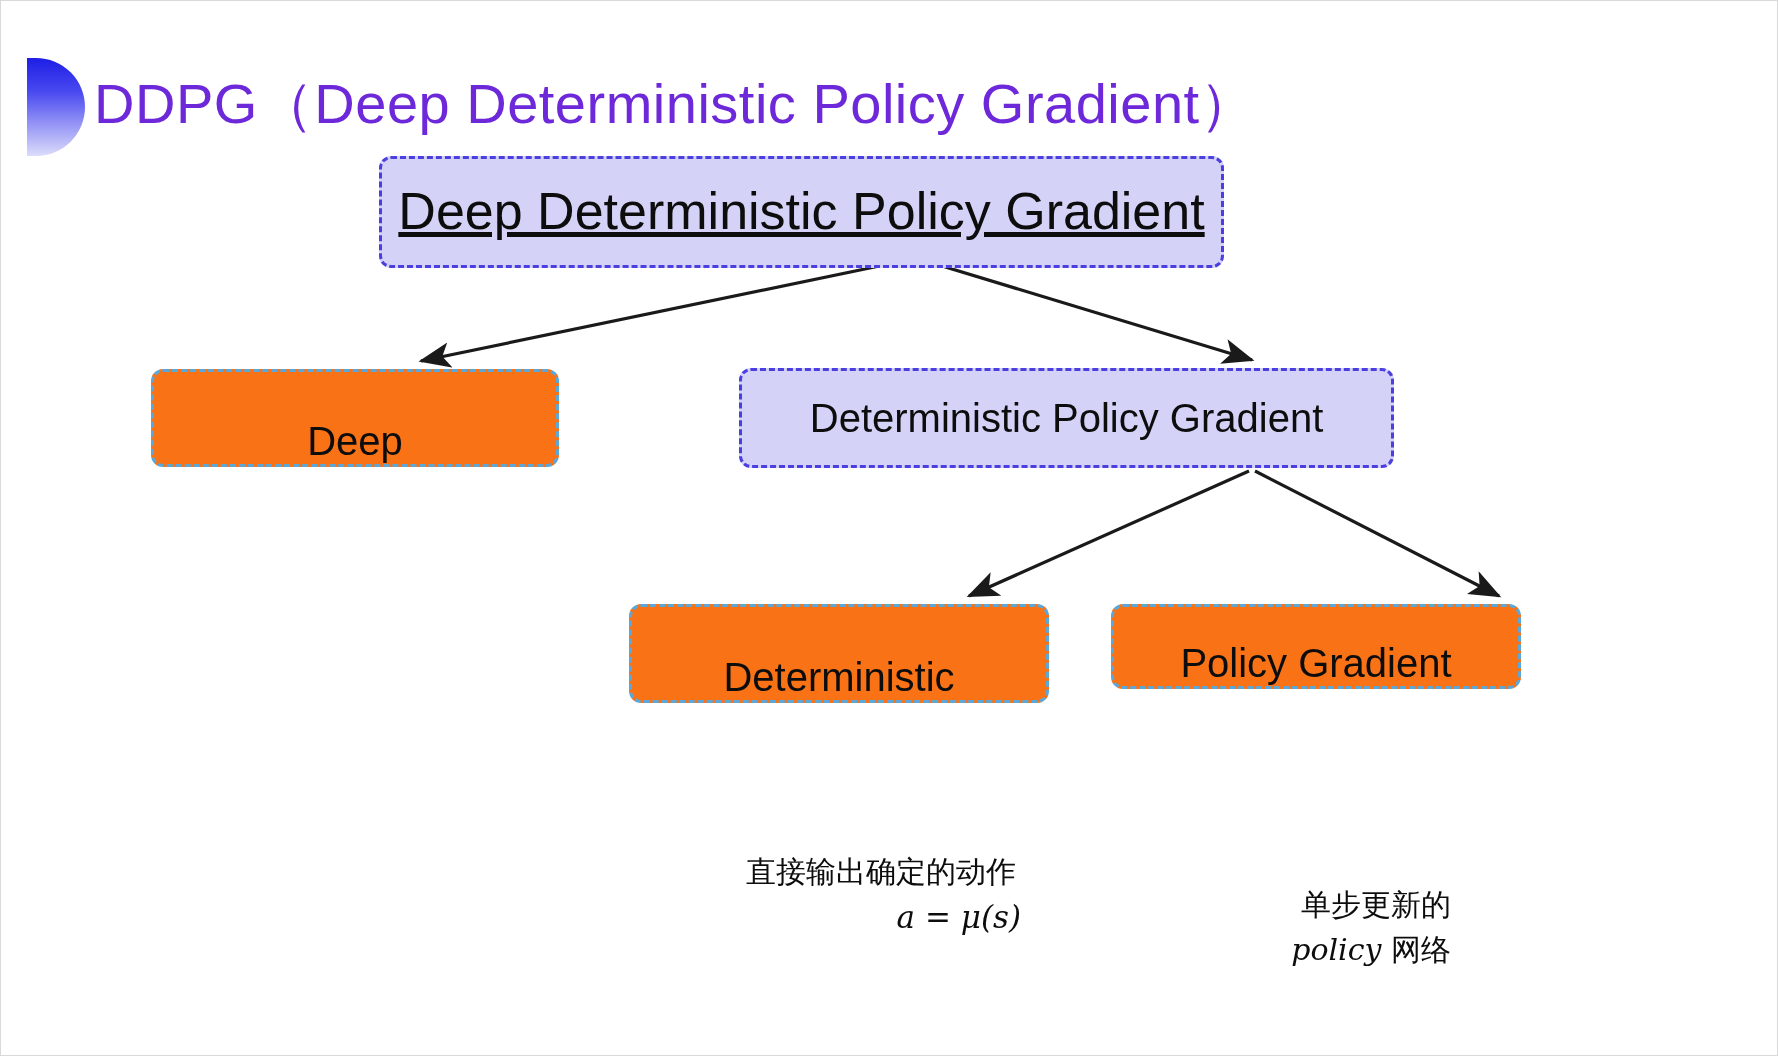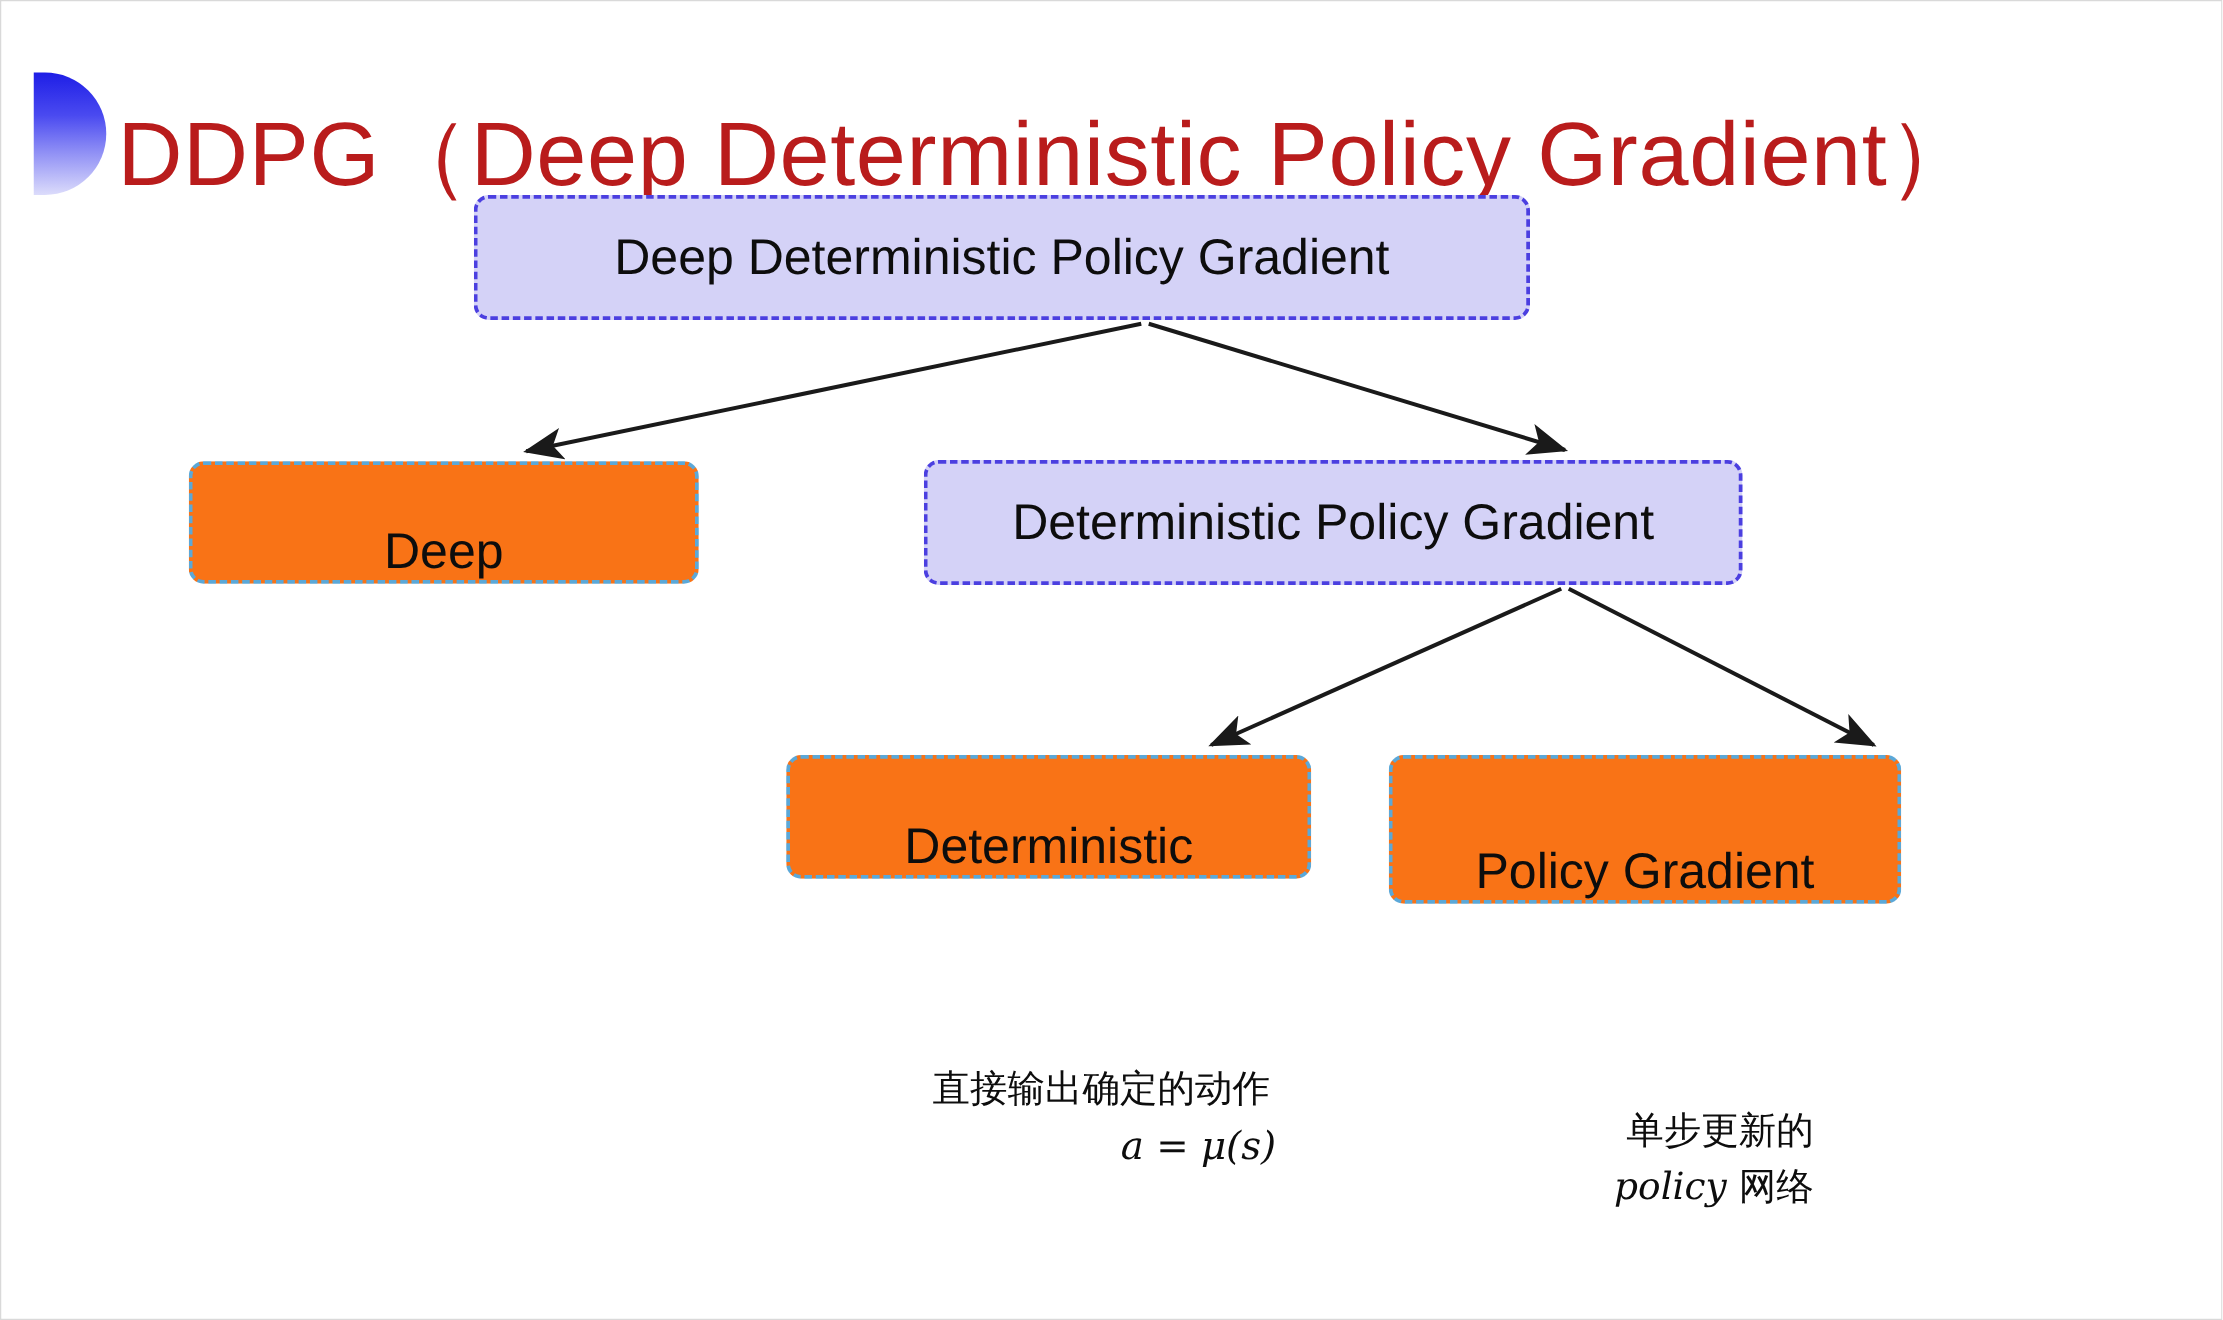--- a/index.html
+++ b/index.html
@@ -26,23 +26,23 @@
     left: 26px;
     top: 57px;
     width: 58px;
     height: 98px;
     border-radius: 0 100px 100px 0;
     background: linear-gradient(to bottom, #1e1ee6 0%, #4a4af0 35%, #8f8ff5 65%, #dcdcfb 100%);
   }
   #title-text {
     position: absolute;
     left: 93px;
-    top: 84px;
-    font-size: 72px;
-    color: #b91c1c;
+    top: 72px;
+    font-size: 56px;
+    color: #6d28d9;
     letter-spacing: 0.5px;
     white-space: nowrap;
     line-height: 1.1;
   }
 
   
   #arrows {
     position: absolute;
     left: 0;
     top: 0;
@@ -70,22 +70,23 @@
   .node-blue {
     background: #f97316;
     border: 3px dashed #5ba8d8;
     align-items: flex-end;
   }
 
   #node-root {
     left: 378px;
     top: 155px;
     width: 845px;
-    height: 100px;
-    font-size: 40px;
+    height: 112px;
+    font-size: 52px;
+    text-decoration: underline;
   }
   #node-deep {
     left: 150px;
     top: 368px;
     width: 408px;
     height: 98px;
     font-size: 40px;
   }
   #node-dpg {
     left: 738px;
@@ -98,21 +99,21 @@
     left: 628px;
     top: 603px;
     width: 420px;
     height: 99px;
     font-size: 40px;
   }
   #node-policy-gradient {
     left: 1110px;
     top: 603px;
     width: 410px;
-    height: 119px;
+    height: 85px;
     font-size: 40px;
   }
 
   
   .caption {
     position: absolute;
     color: #0d0d0d;
     white-space: nowrap;
   }
   .cap-cn {

